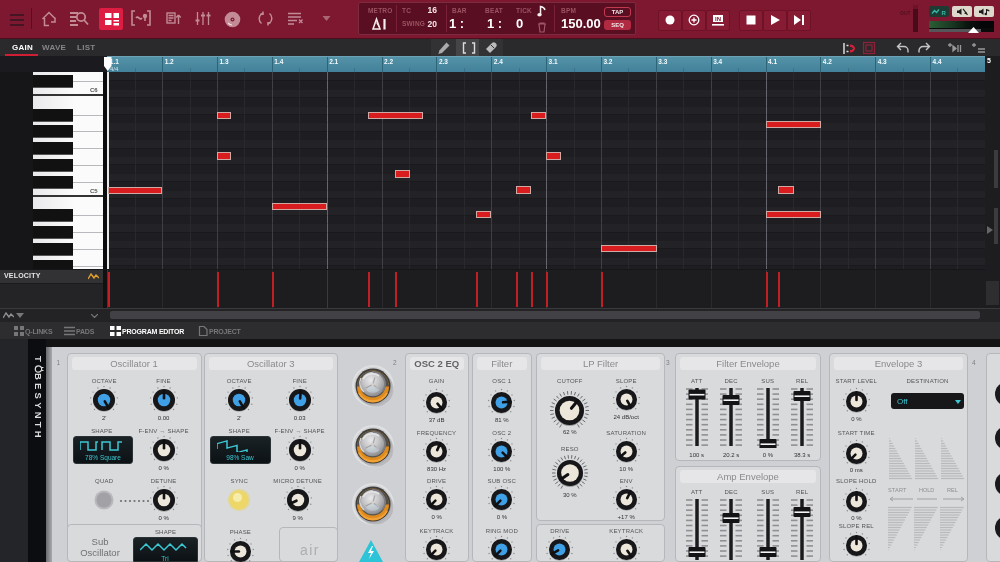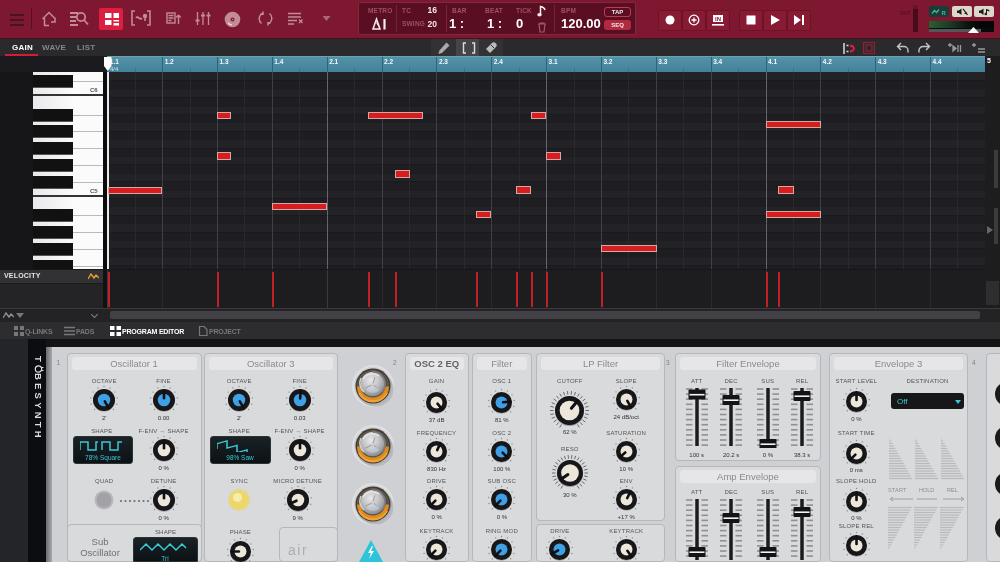--- a/index.html
+++ b/index.html
@@ -150,21 +150,21 @@
       </div>
       <div class="abs" style="left: 536px; top: 21px; width: 12px; height: 12px;">
         <svg width="12" height="12" viewBox="0 0 12 12">
           <g stroke="#a05868" fill="none" stroke-width="1.2">
             <path d="M2 3h8M4 3v-1h4v1M3 3l1 8h4l1-8"></path>
           </g>
         </svg>
       </div>
       <div class="abs" style="left: 554px; top: 5px; width: 1px; height: 27px; background: rgb(122, 32, 56);"></div>
       <div class="abs" style="position: absolute; font-size: 6.5px; font-weight: bold; color: rgb(155, 83, 99); letter-spacing: 0.2px; left: 561px; top: 7px;">BPM</div>
-      <div class="abs" style="position: absolute; left: 561px; top: 16px; font-size: 13px; font-weight: bold; color: rgb(255, 255, 255);">120.00</div>
+      <div class="abs" style="position: absolute; left: 561px; top: 16px; font-size: 13px; font-weight: bold; color: rgb(255, 255, 255);">150.00</div>
       <div class="abs" style="position: absolute; left: 604px; top: 7px; width: 27px; height: 10px; border: 1px solid rgb(193, 58, 80); border-radius: 3px; font-size: 6px; font-weight: bold; color: rgb(240, 230, 232); text-align: center; line-height: 8px;">TAP</div>
       <div class="abs" style="position: absolute; left: 604px; top: 20px; width: 27px; height: 10px; background: rgb(176, 43, 66); border-radius: 3px; font-size: 6px; font-weight: bold; color: rgb(240, 230, 232); text-align: center; line-height: 10px;">SEQ</div>
       <div class="abs" style="left: 658px; top: 10px; width: 24px; height: 21px; background: rgb(135, 27, 52); border: 1px solid rgb(109, 18, 39); border-radius: 2px;"></div>
       <div class="abs" style="left: 663px; top: 13px; width: 14px; height: 14px;">
         <svg width="14" height="14" viewBox="0 0 14 14">
           <circle cx="7" cy="7" r="4.5" fill="#fff"></circle>
         </svg>
       </div>
       <div class="abs" style="left: 682px; top: 10px; width: 24px; height: 21px; background: rgb(135, 27, 52); border: 1px solid rgb(109, 18, 39); border-radius: 2px;"></div>
       <div class="abs" style="left: 687px; top: 13px; width: 14px; height: 14px;">
@@ -843,21 +843,21 @@
             <circle cx="27.3" cy="12.5" r="0.7" fill="#8a8a8e"></circle>
             <circle cx="26.9" cy="18.5" r="0.7" fill="#8a8a8e"></circle>
             <circle cx="23.7" cy="23.7" r="0.7" fill="#8a8a8e"></circle>
             <circle cx="14.5" cy="15.3" r="10.5" fill="rgba(0,0,0,0.25)"></circle>
             <circle cx="14.5" cy="14.5" r="10.5" fill="#17171a"></circle>
             <circle cx="14.5" cy="14.5" r="5.984999999999999" fill="#ece7da"></circle>
             <line x1="12.9" y1="14.5" x2="5.6" y2="14.5" stroke="#101013" stroke-width="2.6" stroke-linecap="round"></line>
           </svg>
         </div>
         <div class="sect" style="left: 227px; top: 180px; width: 58.5px; height: 35px;"></div>
-        <div class="abs" style="position: absolute; left: 236px; top: 195px; width: 44px; text-align: left; font-size: 14px; color: rgb(174, 174, 178); letter-spacing: 1.5px;">air</div>
+        <div class="abs" style="position: absolute; left: 236px; top: 195px; width: 44px; text-align: center; font-size: 14px; color: rgb(174, 174, 178); letter-spacing: 1.5px;">air</div>
         <div class="abs" style="left: 296.5px; top: 15px; width: 50px; height: 50px;">
           <svg width="50" height="50" viewBox="0 0 50 50">
             <defs>
               <radialGradient id="tg1" cx="0.42" cy="0.35" r="0.8">
                 <stop offset="0%" stop-color="#e9e9eb"></stop>
                 <stop offset="40%" stop-color="#c6c6c8"></stop>
                 <stop offset="75%" stop-color="#97979b"></stop>
                 <stop offset="100%" stop-color="#717175"></stop>
               </radialGradient>
             </defs>

